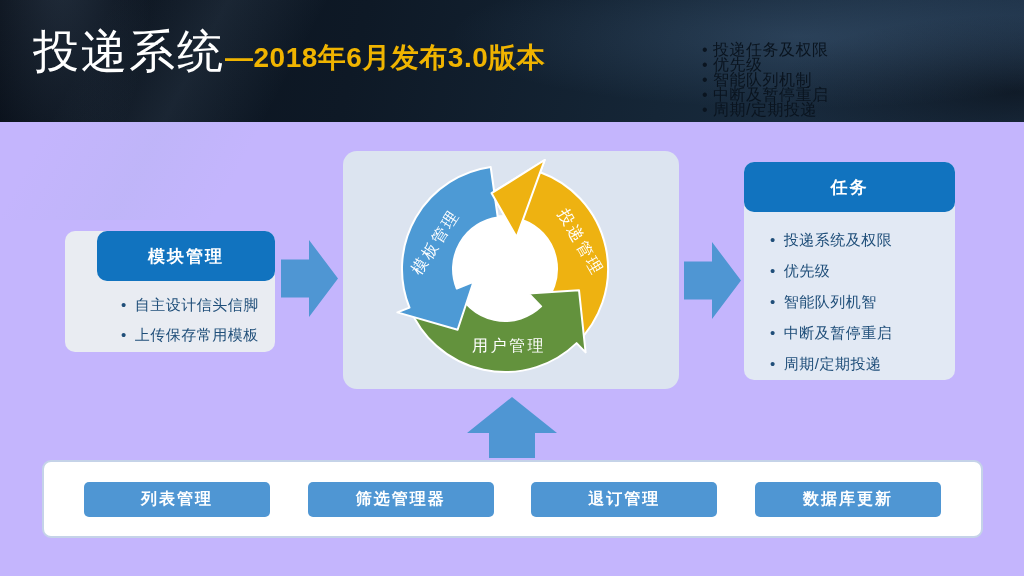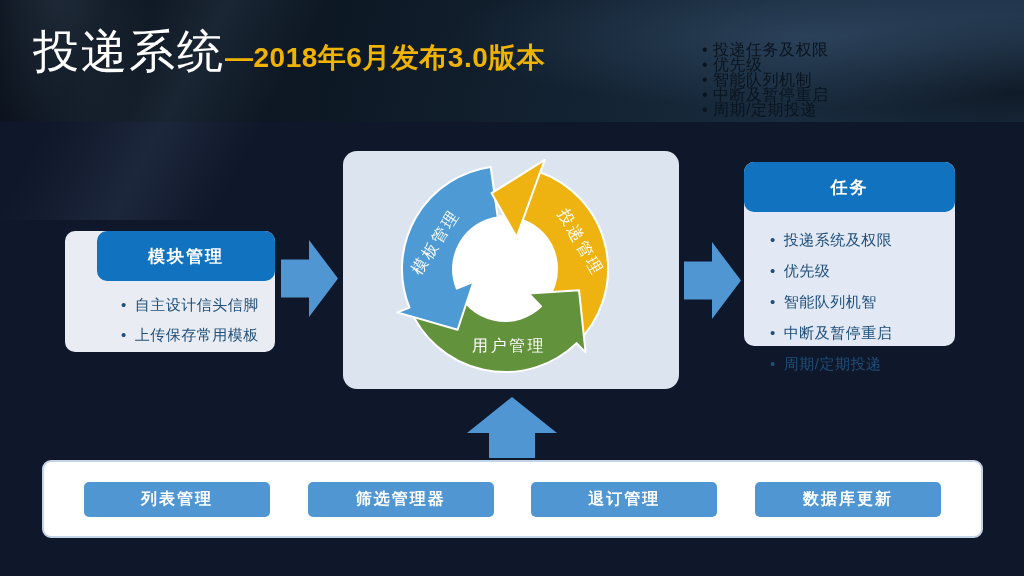--- a/index.html
+++ b/index.html
@@ -1,18 +1,18 @@
 <!DOCTYPE html>
 <html><head>
 <meta charset="utf-8">
 <style>
   * { margin:0; padding:0; box-sizing:border-box; }
   html,body { width:1024px; height:576px; }
   body { font-family:"Liberation Sans","DejaVu Sans",sans-serif; }
-  .slide { position:relative; width:1024px; height:576px; background:#0f172a; overflow:hidden; }
+  .slide { position:relative; width:1024px; height:576px; background:#c4b5fd; overflow:hidden; }
 
   
   .top-band {
     position:absolute; left:0; top:0; width:1024px; height:122px;
     background:
       radial-gradient(130px 320px at 6% -30%, rgba(150,180,215,0.16), rgba(150,180,215,0) 70%),
       radial-gradient(55% 95% at 78% 30%, rgba(115,155,200,0.20), rgba(115,155,200,0) 62%),
       radial-gradient(34% 90% at 99% 75%, rgba(3,7,13,0.55), rgba(3,7,13,0) 70%),
       linear-gradient(104deg, #0a111b 0%, #0e1926 35%, #152637 65%, #1f3349 100%);
   }
@@ -35,21 +35,21 @@
     color:#fff; font-size:17px; font-weight:700; letter-spacing:2px;
   }
   .panel-body ul { list-style:none; }
   .panel-body li { color:#1F4E79; font-size:15px; letter-spacing:0.5px; }
   .panel-body li::before { content:"•"; margin-right:8px; }
 
   .panel-left  { left:65px;  top:231px; width:210px; height:121px; background:#E9ECF2;padding-left:32px; }
   .panel-left  .panel-body ul { padding:9px 8px 0 24px; }
   .panel-left  .panel-body li { line-height:30px; }
 
-  .panel-right { left:744px; top:162px; width:211px; height:184px; background:#E2E9F4; }
+  .panel-right { left:744px; top:162px; width:211px; height:218px; background:#E2E9F4; }
   .panel-right .panel-body ul { padding:12px 8px 0 26px; }
   .panel-right .panel-body li { line-height:31px; }
 
   
   .center-box {
     position:absolute; left:343px; top:151px; width:336px; height:238px;
     background:#DCE4F0; border-radius:14px;
   }
   .cycle-label { fill:#ffffff; font-size:16px; letter-spacing:2.5px; font-weight:500;
                  font-family:"Liberation Sans","DejaVu Sans",sans-serif; }

